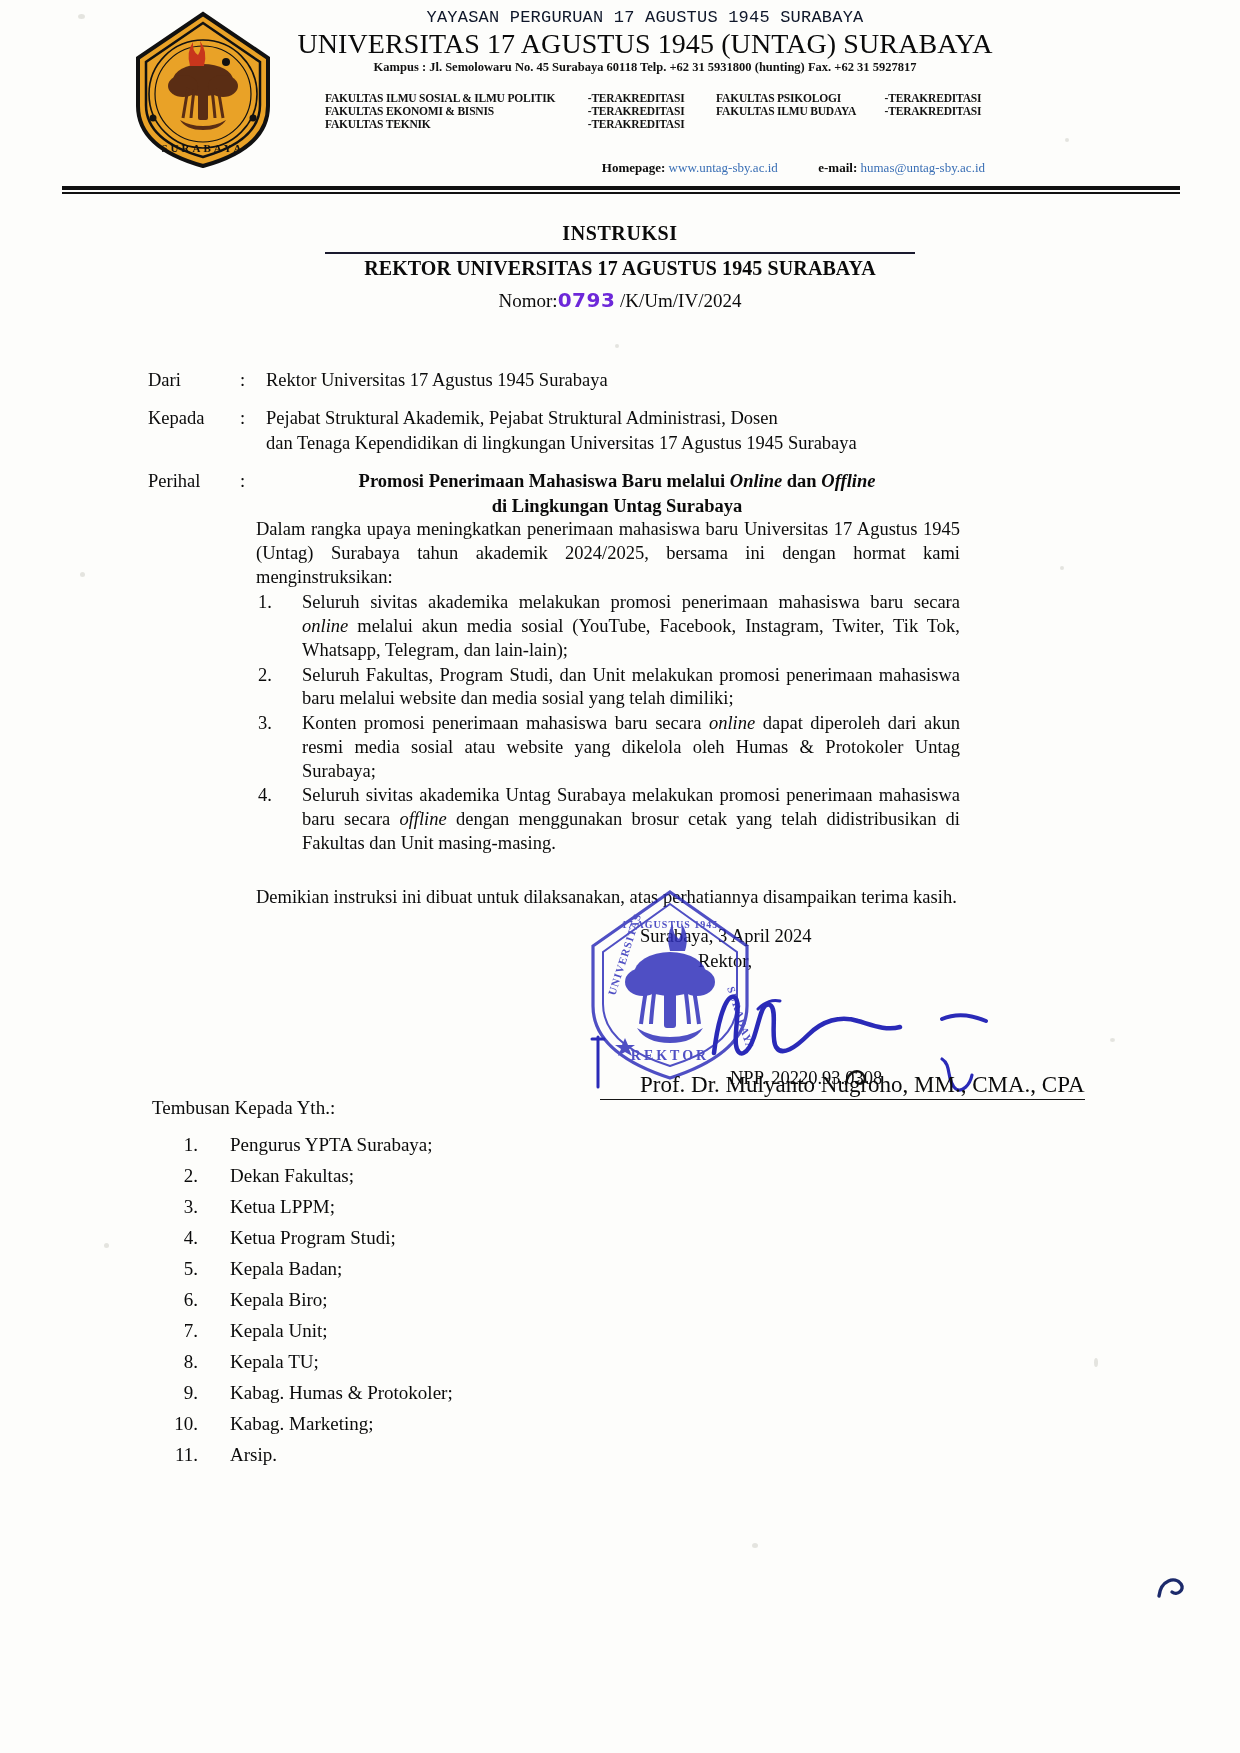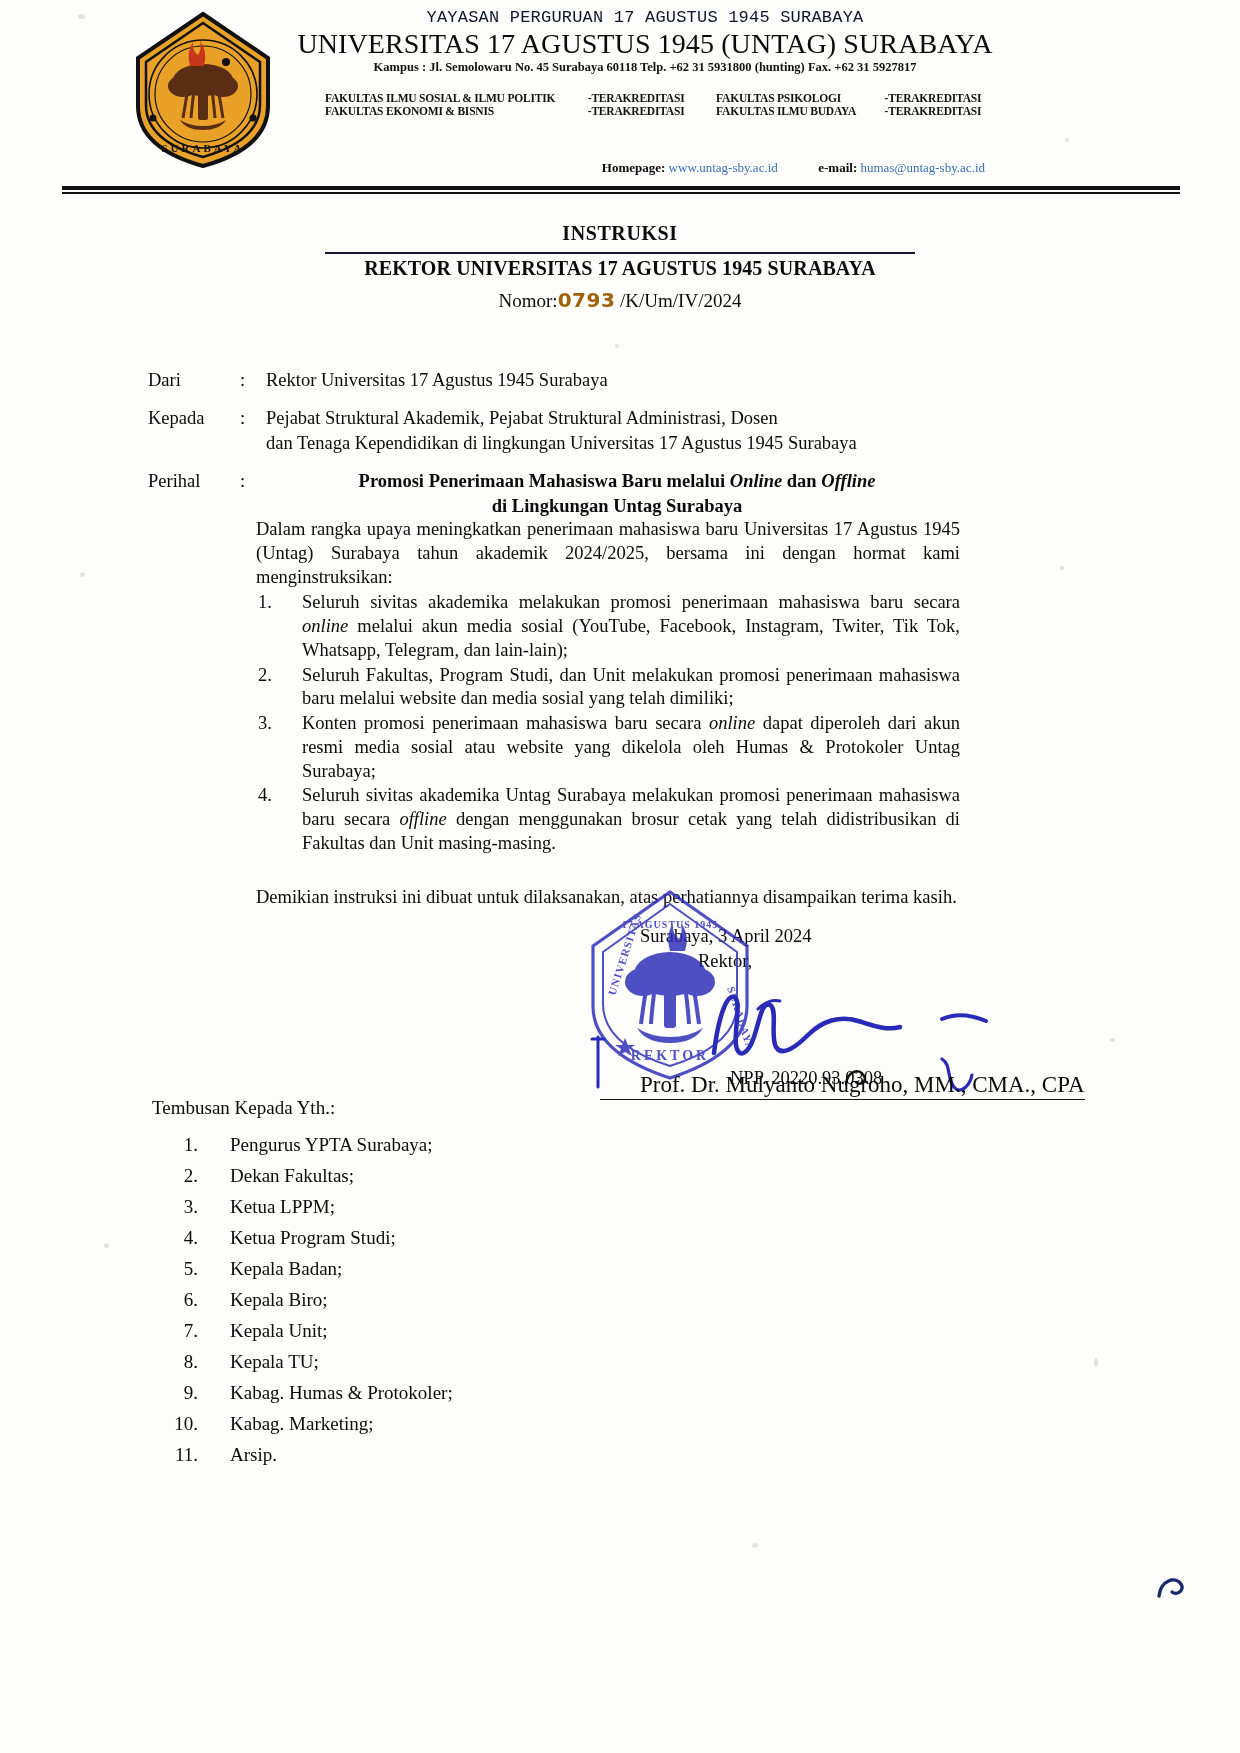--- a/index.html
+++ b/index.html
@@ -144,21 +144,21 @@
   }
   .t-nomor {
     font-size: 19px;
     margin-top: 8px;
   }
   .handwritten-num {
     font-family: "DejaVu Sans", sans-serif;
     font-size: 20px;
     font-weight: bold;
     letter-spacing: .5px;
-    color: #a16207;
+    color: #6d28d9;
   }
 
   
   .meta {
     position: absolute;
     left: 148px; top: 368px;
     width: 940px;
     font-size: 18.5px;
     line-height: 1.32;
   }
@@ -357,20 +357,26 @@
           <td class="c1">FAKULTAS ILMU SOSIAL &amp; ILMU POLITIK</td>
           <td class="c2">-TERAKREDITASI</td>
           <td class="c3">FAKULTAS PSIKOLOGI</td>
           <td class="c4">-TERAKREDITASI</td>
         </tr>
         <tr>
           <td class="c1">FAKULTAS EKONOMI &amp; BISNIS</td>
           <td class="c2">-TERAKREDITASI</td>
           <td class="c3">FAKULTAS ILMU BUDAYA</td>
           <td class="c4">-TERAKREDITASI</td>
+        </tr>
+        <tr>
+          <td class="c1">FAKULTAS TEKNIK</td>
+          <td class="c2">-TERAKREDITASI</td>
+          <td class="c3"></td>
+          <td class="c4"></td>
         </tr>
       </tbody>
     </table>
 
     <div class="homepage-row">
       <span>Homepage:</span>
       <span class="lnk">www.untag-sby.ac.id</span>
       <span class="gap"></span>
       <span>e-mail:</span>
       <span class="lnk">humas@untag-sby.ac.id</span>

